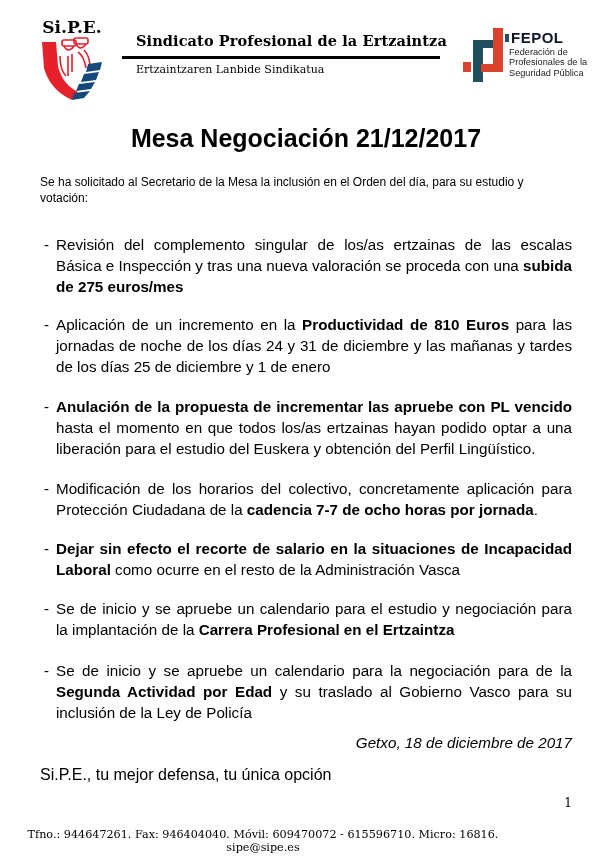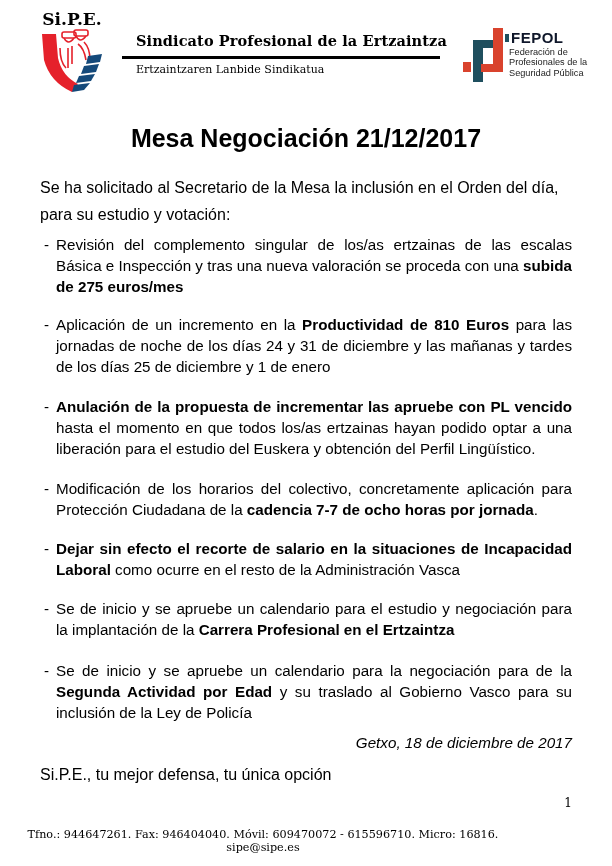--- a/index.html
+++ b/index.html
@@ -1,33 +1,33 @@
 <!DOCTYPE html>
 <html><head>
 <meta charset="utf-8">
 <style>
   html, body { margin: 0; padding: 0; background: #ffffff; }
   body { width: 612px; height: 866px; position: relative; overflow: hidden; color: #000; }
   .serif { font-family: "DejaVu Serif", "Liberation Serif", serif; }
   .sans { font-family: "Liberation Sans", "DejaVu Sans", sans-serif; }
 
   
-  #sipe-logo { position: absolute; left: 36px; top: 8px; width: 72px; height: 86px; }
+  #sipe-logo { position: absolute; left: 36px; top: 16px; width: 72px; height: 86px; }
   #header-line1 { position: absolute; left: 136px; top: 32px; font-size: 14.5px; font-weight: bold; letter-spacing: 0.1px; }
   #header-rule { position: absolute; left: 122px; top: 56px; width: 318px; height: 3px; background: #000; }
   #header-line2 { position: absolute; left: 136px; top: 63px; font-size: 11px; font-weight: normal; }
   #fepol-logo { position: absolute; left: 463px; top: 28px; width: 130px; height: 56px; }
   #fepol-name { position: absolute; left: 511px; top: 29px; font-size: 15px; font-weight: bold; color: #0f172a; letter-spacing: 0.5px; }
   #fepol-sub { position: absolute; left: 509px; top: 47px; font-size: 9.2px; line-height: 10.4px; color: #222; }
 
   
   #doc-title { position: absolute; left: 0; width: 612px; top: 124px; text-align: center; font-size: 25px; font-weight: bold; }
 
   
-  .p { position: absolute; font-size: 16px; line-height: 27px; text-align: justify; }
+  .p { position: absolute; font-size: 12px; line-height: 16px; text-align: justify; }
   #intro { left: 40px; width: 530px; top: 174px; text-align: left; }
   .item { position: absolute; left: 40px; width: 532px; font-size: 15.2px; line-height: 21px; }
   .item .dash { position: absolute; left: 4px; top: 0; }
   .item .txt { margin-left: 16px; text-align: justify; display: block; }
   .item .txt.last-left { text-align-last: left; }
 
   #item-0 { top: 234px; }
   #item-1 { top: 314px; }
   #item-2 { top: 396px; }
   #item-3 { top: 478px; }

